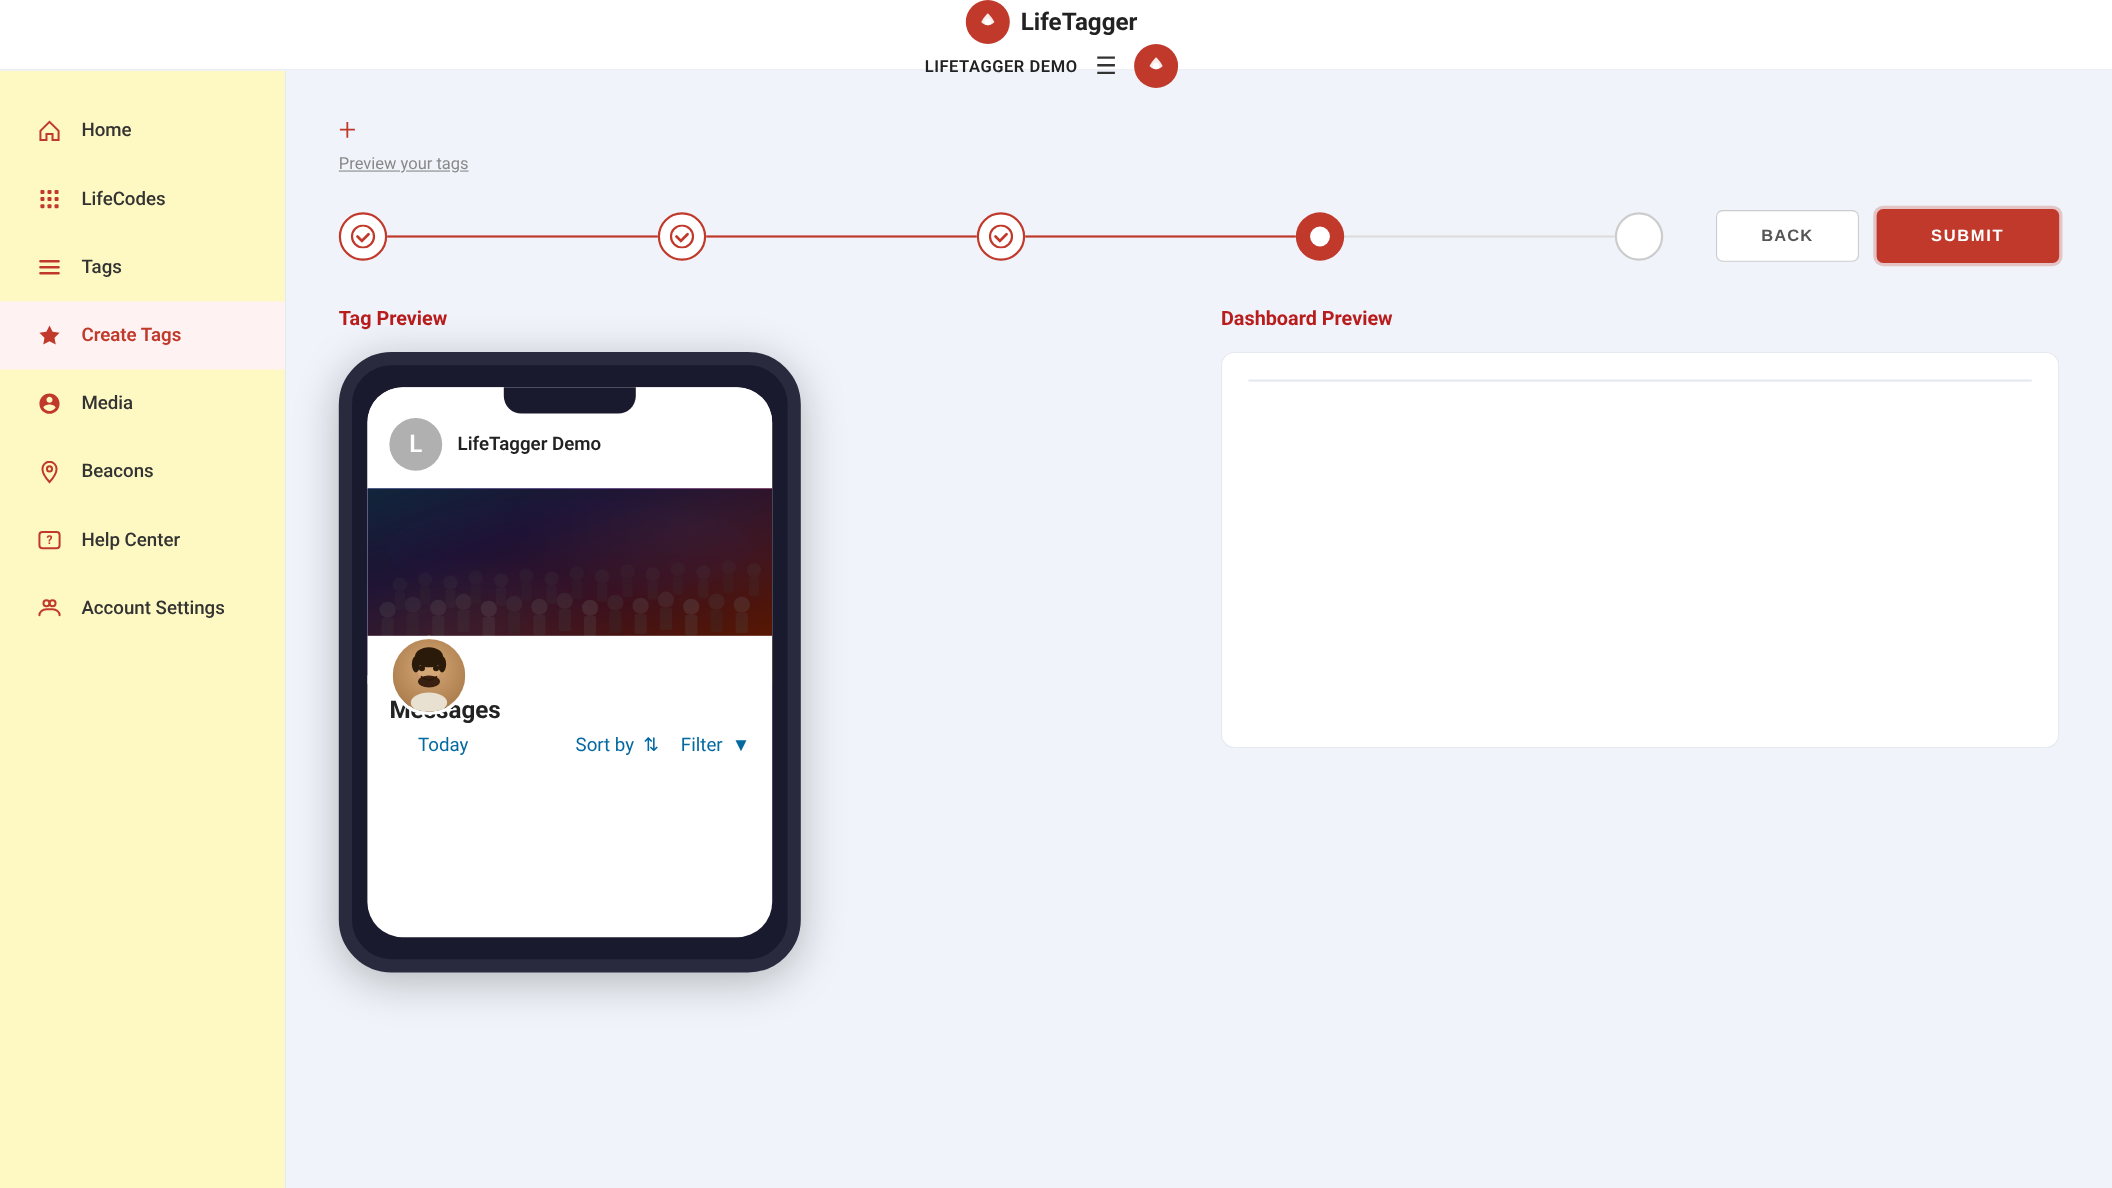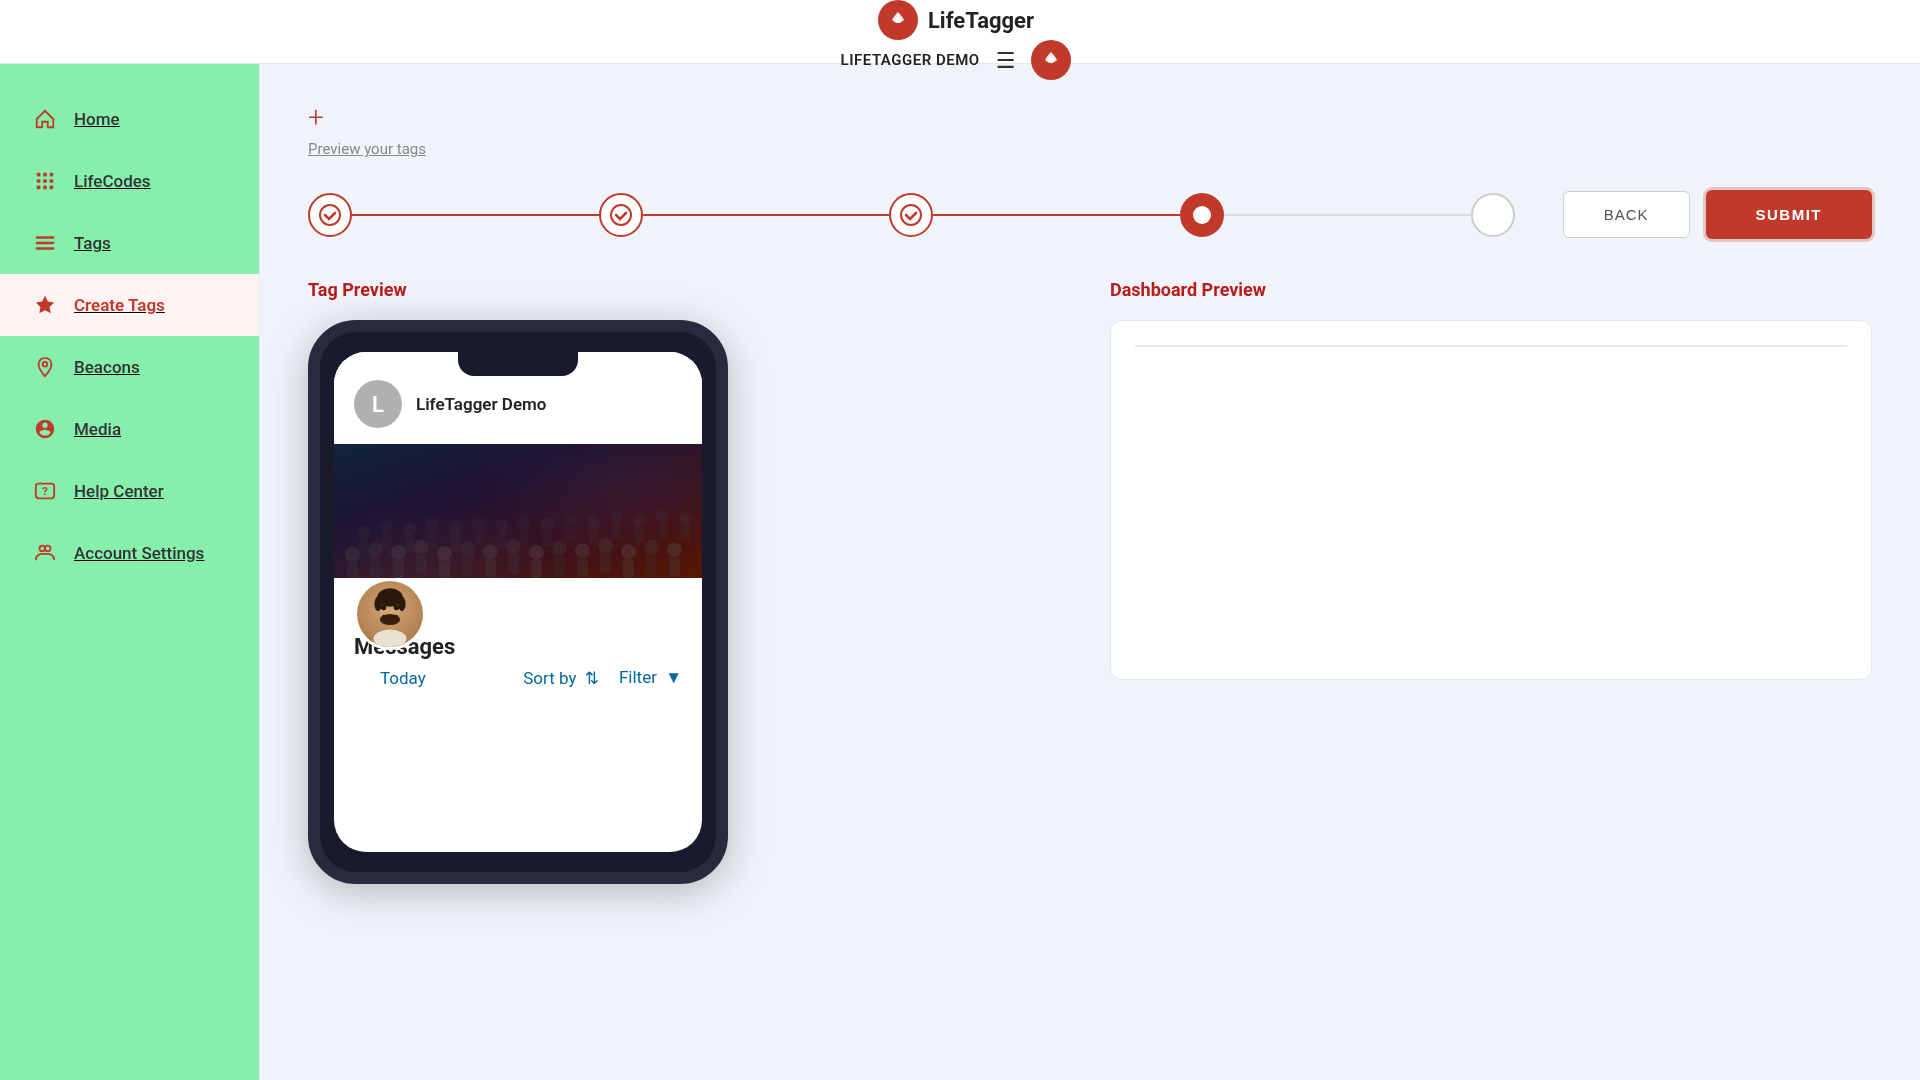--- a/index.html
+++ b/index.html
@@ -68,27 +68,26 @@
     
     .main-layout {
       display: flex;
       flex: 1;
       overflow: hidden;
     }
 
     
     .sidebar {
       width: 260px;
-      background: #86efac;
+      background: #fef9c3;
       border-right: 1px solid #e5e9f0;
       display: flex;
       flex-direction: column;
       padding: 24px 0;
       flex-shrink: 0;
-      text-decoration: underline;
     }
     .sidebar-item {
       display: flex;
       align-items: center;
       gap: 16px;
       padding: 18px 32px;
       cursor: pointer;
       font-size: 17px;
       color: #333;
       font-weight: 500;
@@ -172,21 +171,21 @@
     }
     .step-line.completed {
       background: #c0392b;
     }
     .btn-back {
       padding: 14px 40px;
       border: 1.5px solid #ccc;
       background: #fff;
       border-radius: 6px;
       font-size: 15px;
-      font-weight: 400;
+      font-weight: 700;
       color: #555;
       cursor: pointer;
       letter-spacing: 1px;
     }
     .btn-submit {
       padding: 14px 48px;
       background: #c0392b;
       border: 2.5px solid #c0392b;
       border-radius: 6px;
       font-size: 15px;
@@ -447,33 +446,33 @@
         <svg width="22" height="22" viewBox="0 0 24 24" fill="none">
           <polygon points="12,2 15.09,8.26 22,9.27 17,14.14 18.18,21.02 12,17.77 5.82,21.02 7,14.14 2,9.27 8.91,8.26" fill="#c0392b"></polygon>
         </svg>
       </span>
       <span>Create Tags</span>
     </div>
 
     <div class="sidebar-item">
       <span class="sidebar-icon">
         <svg width="22" height="22" viewBox="0 0 24 24" fill="none">
+          <path d="M12 2C6.48 2 2 6.48 2 12s4.48 10 10 10 10-4.48 10-10S17.52 2 12 2zm0 3c1.66 0 3 1.34 3 3s-1.34 3-3 3-3-1.34-3-3 1.34-3 3-3zm0 14.2c-2.5 0-4.71-1.28-6-3.22.03-1.99 4-3.08 6-3.08 1.99 0 5.97 1.09 6 3.08-1.29 1.94-3.5 3.22-6 3.22z" fill="#c0392b"></path>
+        </svg>
+      </span>
+      <span>Media</span>
+    </div>
+
+    <div class="sidebar-item">
+      <span class="sidebar-icon">
+        <svg width="22" height="22" viewBox="0 0 24 24" fill="none">
           <path d="M12 2C8.13 2 5 5.13 5 9c0 5.25 7 13 7 13s7-7.75 7-13c0-3.87-3.13-7-7-7zm0 9.5c-1.38 0-2.5-1.12-2.5-2.5s1.12-2.5 2.5-2.5 2.5 1.12 2.5 2.5-1.12 2.5-2.5 2.5z" fill="none" stroke="#c0392b" stroke-width="2"></path>
         </svg>
       </span>
       <span>Beacons</span>
-    </div>
-
-    <div class="sidebar-item">
-      <span class="sidebar-icon">
-        <svg width="22" height="22" viewBox="0 0 24 24" fill="none">
-          <path d="M12 2C6.48 2 2 6.48 2 12s4.48 10 10 10 10-4.48 10-10S17.52 2 12 2zm0 3c1.66 0 3 1.34 3 3s-1.34 3-3 3-3-1.34-3-3 1.34-3 3-3zm0 14.2c-2.5 0-4.71-1.28-6-3.22.03-1.99 4-3.08 6-3.08 1.99 0 5.97 1.09 6 3.08-1.29 1.94-3.5 3.22-6 3.22z" fill="#c0392b"></path>
-        </svg>
-      </span>
-      <span>Media</span>
     </div>
 
     <div class="sidebar-item">
       <span class="sidebar-icon">
         <svg width="22" height="22" viewBox="0 0 24 24" fill="none">
           <rect x="2" y="4" width="20" height="16" rx="3" stroke="#c0392b" stroke-width="2"></rect>
           <text x="12" y="16" text-anchor="middle" font-size="12" font-weight="bold" fill="#c0392b">?</text>
         </svg>
       </span>
       <span>Help Center</span>

